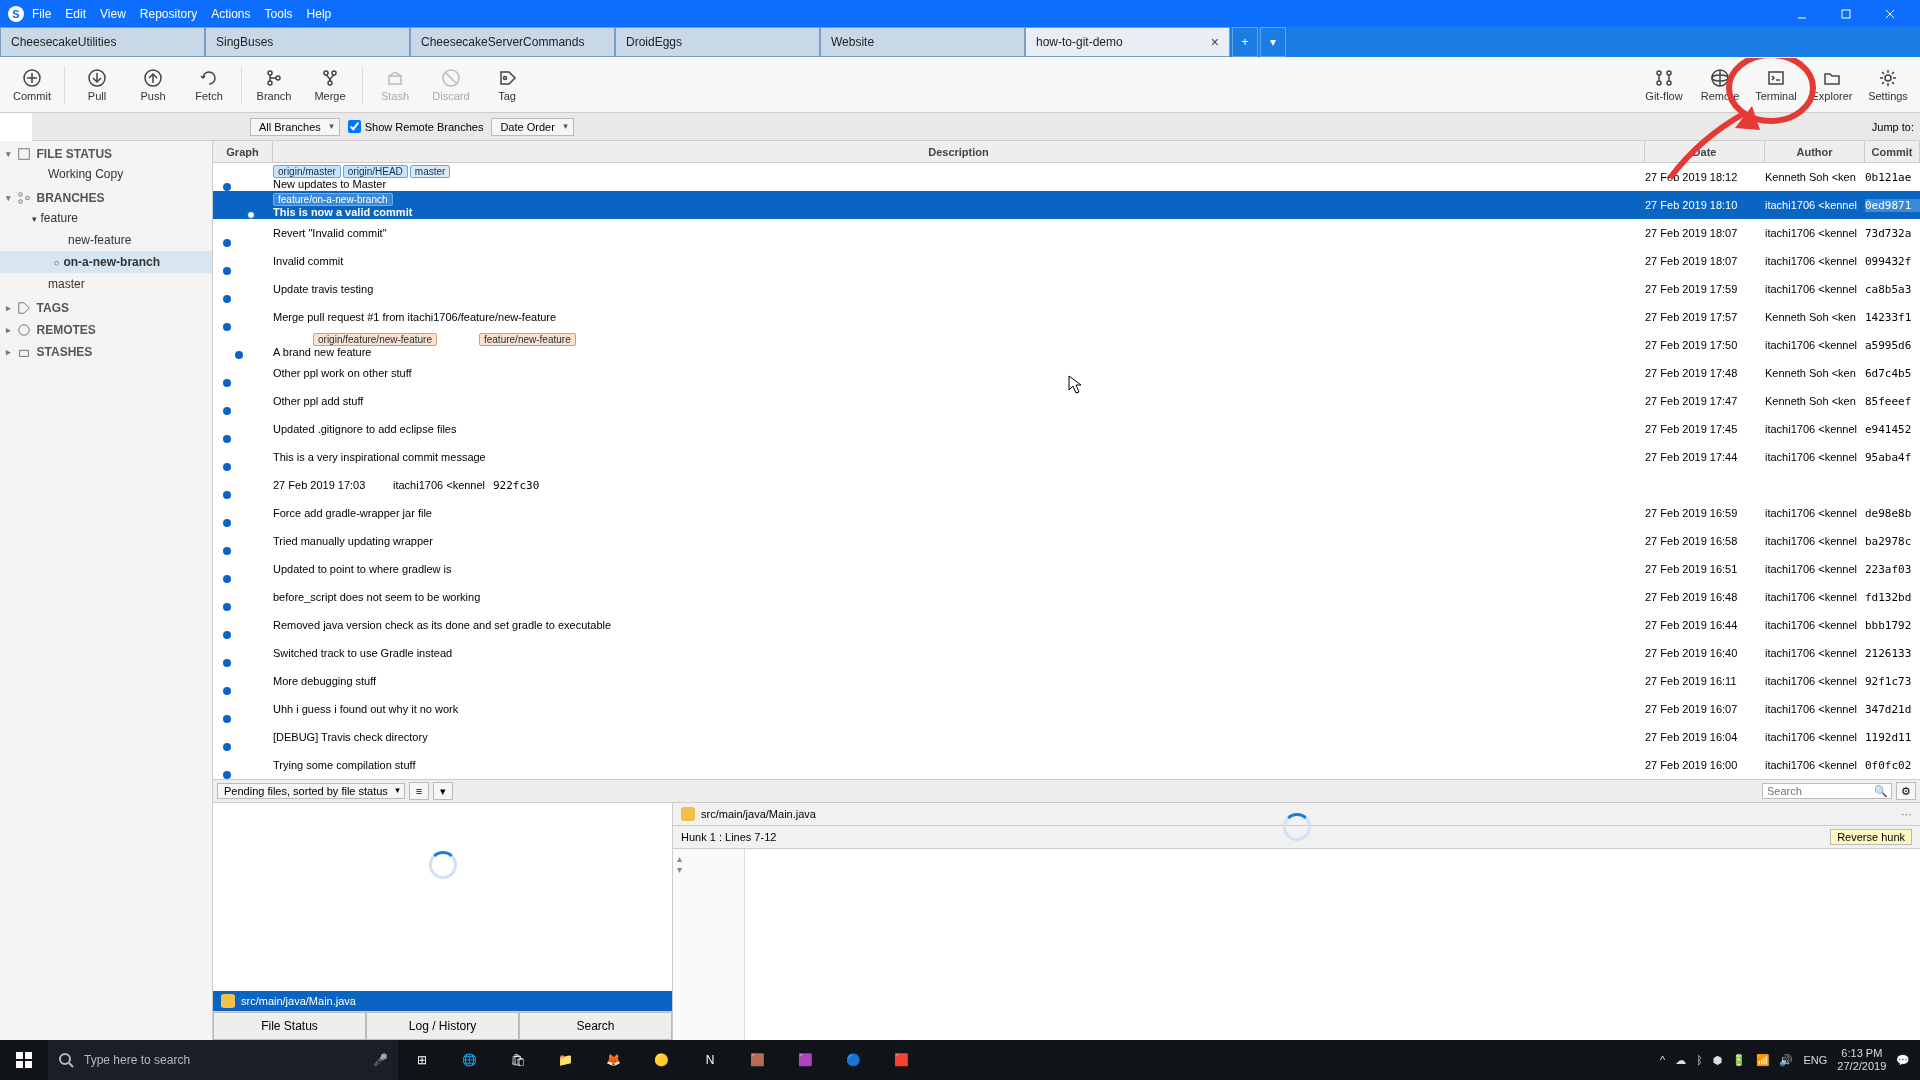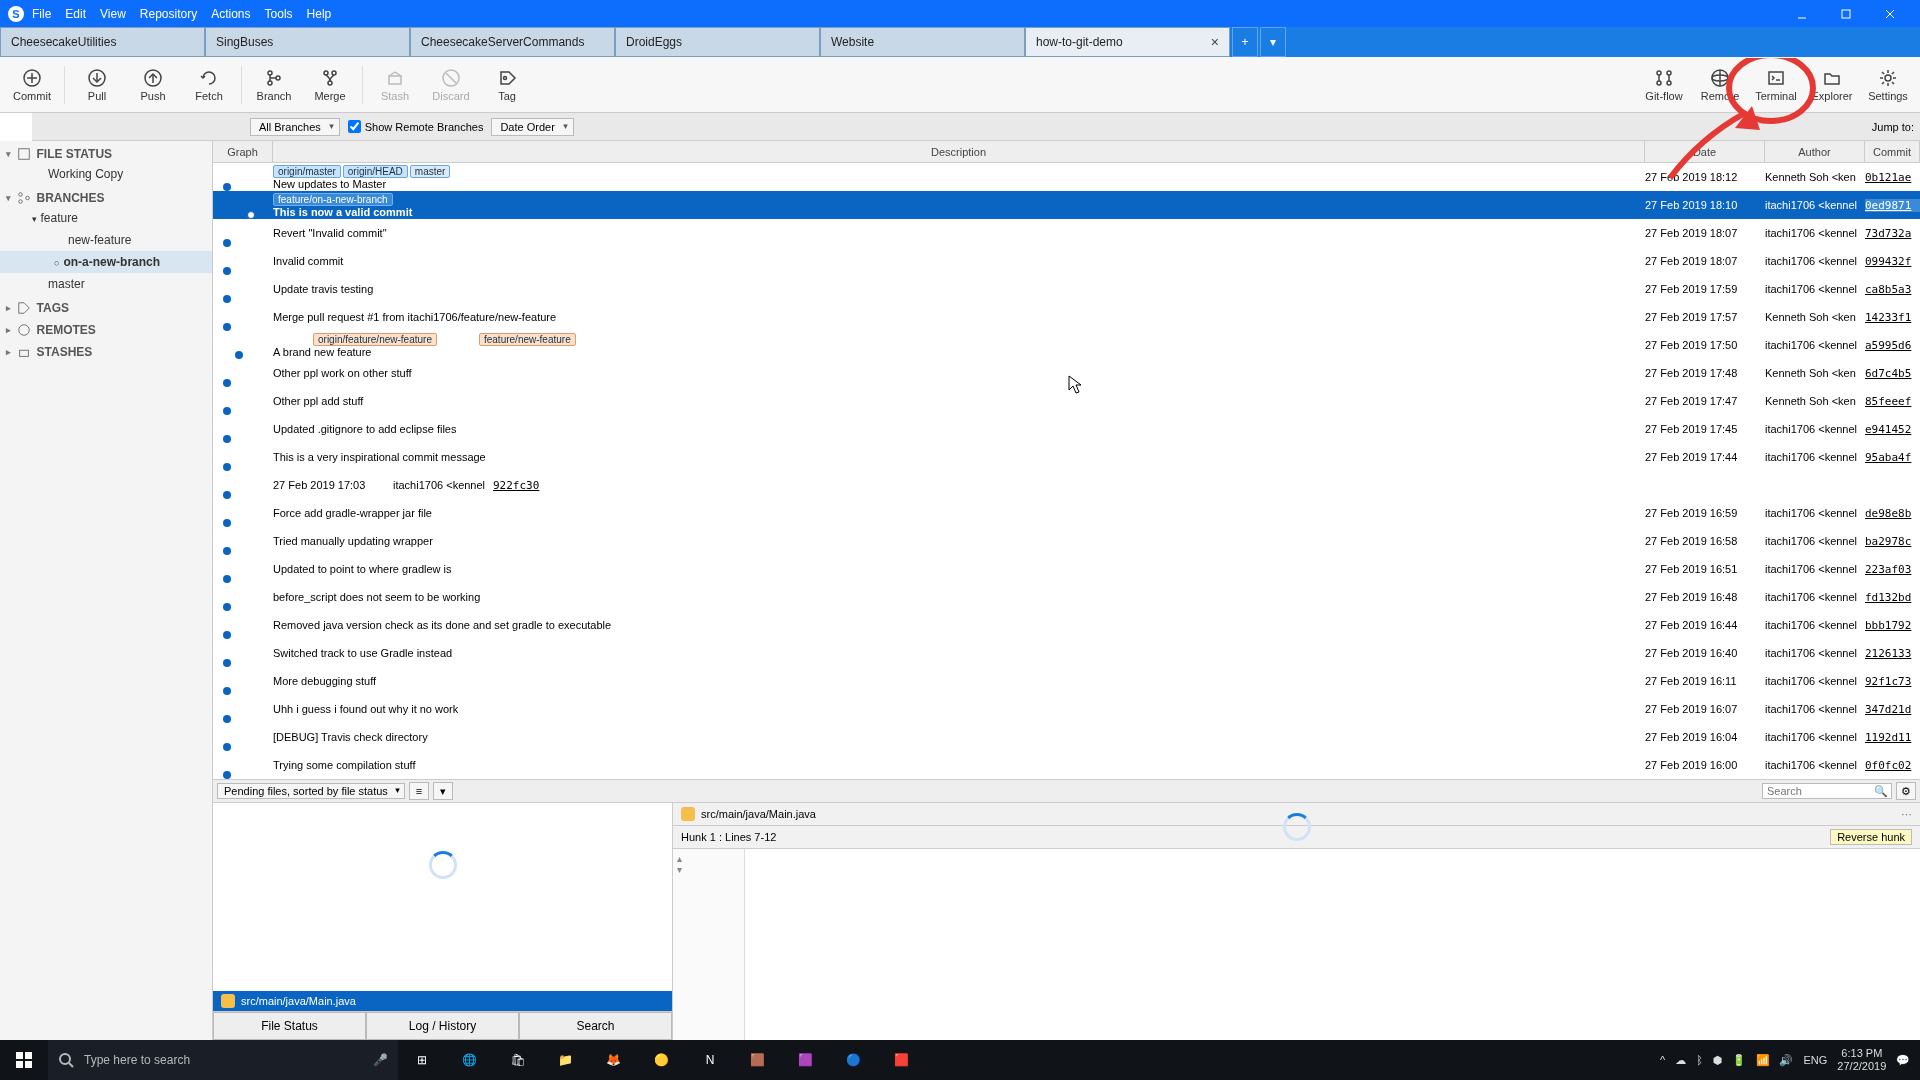--- a/index.html
+++ b/index.html
@@ -44,42 +44,42 @@
 .side-section { padding: 6px 6px 2px 18px; display: flex; align-items: center; gap: 6px; font-weight: 600; color: #555; cursor: pointer; }
 .side-section .chev { font-size: 9px; color: #777; margin-left: -12px; }
 .side-item { padding: 4px 6px 4px 48px; cursor: pointer; }
 .side-item.sel { background: #d8e6f2; font-weight: 600; }
 .side-item.sel::before { content: "○"; margin-left: -14px; margin-right: 4px; color: #444; font-size: 9px; }
 .side-sub { padding-left: 36px; }
 .side-icon { width: 14px; height: 14px; }
 
 
 .commits-wrap { flex: 1; display: flex; flex-direction: column; }
-.commit-head { display: flex; background: #eee; border-bottom: 1px solid #ccc; font-size: 11px; color: #444; height: 22px; }
+.commit-head { display: flex; background: #eee; border-bottom: 1px solid #ccc; font-size: 11px; color: #444; height: 22px; font-weight: bold; }
 .commit-head > div { border-right: 1px solid #ccc; display: flex; align-items: center; justify-content: center; }
 .col-graph { width: 60px; }
 .col-desc { flex: 1; }
 .col-date { width: 120px; }
 .col-auth { width: 100px; }
 .col-hash { width: 55px; }
 
 .commit-list { flex: 0 0 auto; overflow: hidden; font-size: 11px; background: #fff; }
 .commit-row { display: flex; height: 28px; align-items: center; cursor: pointer; }
 .commit-row.sel { background: #0a64c2; color: #fff; }
 .commit-row .col-graph { width: 60px; position: relative; }
 .commit-row .dot { position: absolute; width: 8px; height: 8px; border-radius: 50%; background: #0a64c2; top: 6px; }
 .commit-row.sel .dot { background: #fff; border: 1px solid #0a64c2; }
 .commit-row .labels { display: flex; gap: 2px; margin-right: 6px; }
 .lbl { background: #c9e3ff; border: 1px solid #6aa7de; color: #134; font-size: 10px; padding: 0 4px; border-radius: 2px; display: inline-flex; align-items: center; gap: 2px; }
 .lbl.local { background: #dce9f7; }
 .lbl.orange { background: #ffe0cc; border-color: #e09b66; margin-left: 40px; }
 .commit-row .desc { flex: 1; white-space: nowrap; overflow: hidden; text-overflow: ellipsis; }
 .commit-row .date { width: 120px; }
 .commit-row .auth { width: 100px; white-space: nowrap; overflow: hidden; }
-.commit-row .hash { width: 55px; font-family: Consolas, monospace; text-decoration: underline; }
+.commit-row .hash { width: 55px; font-family: Consolas, monospace; }
 .commit-row.sel .hash, .commit-row.sel .lbl { color: #fff; background: #3b8ad8; border-color: #6bb0ef; }
 
 
 .bottombar { height: 24px; background: #eee; border-top: 1px solid #ccc; border-bottom: 1px solid #ccc; display: flex; align-items: center; font-size: 11px; padding: 0 4px; gap: 4px; }
 .bottombar .dropdown { background: #f6f6f6; border: 1px solid #bbb; padding: 1px 16px 1px 6px; position: relative; cursor: pointer; }
 .bottombar .dropdown::after { content: "▾"; position: absolute; right: 4px; top: 1px; font-size: 9px; }
 .bottombar .spacer { flex: 1; }
 .bottombar input { border: 1px solid #bbb; font-size: 11px; padding: 1px 18px 1px 4px; width: 130px; }
 .bottombar .iconbtn { border: 1px solid #bbb; width: 20px; height: 18px; display: flex; align-items: center; justify-content: center; cursor: pointer; background: #f6f6f6; }
 

